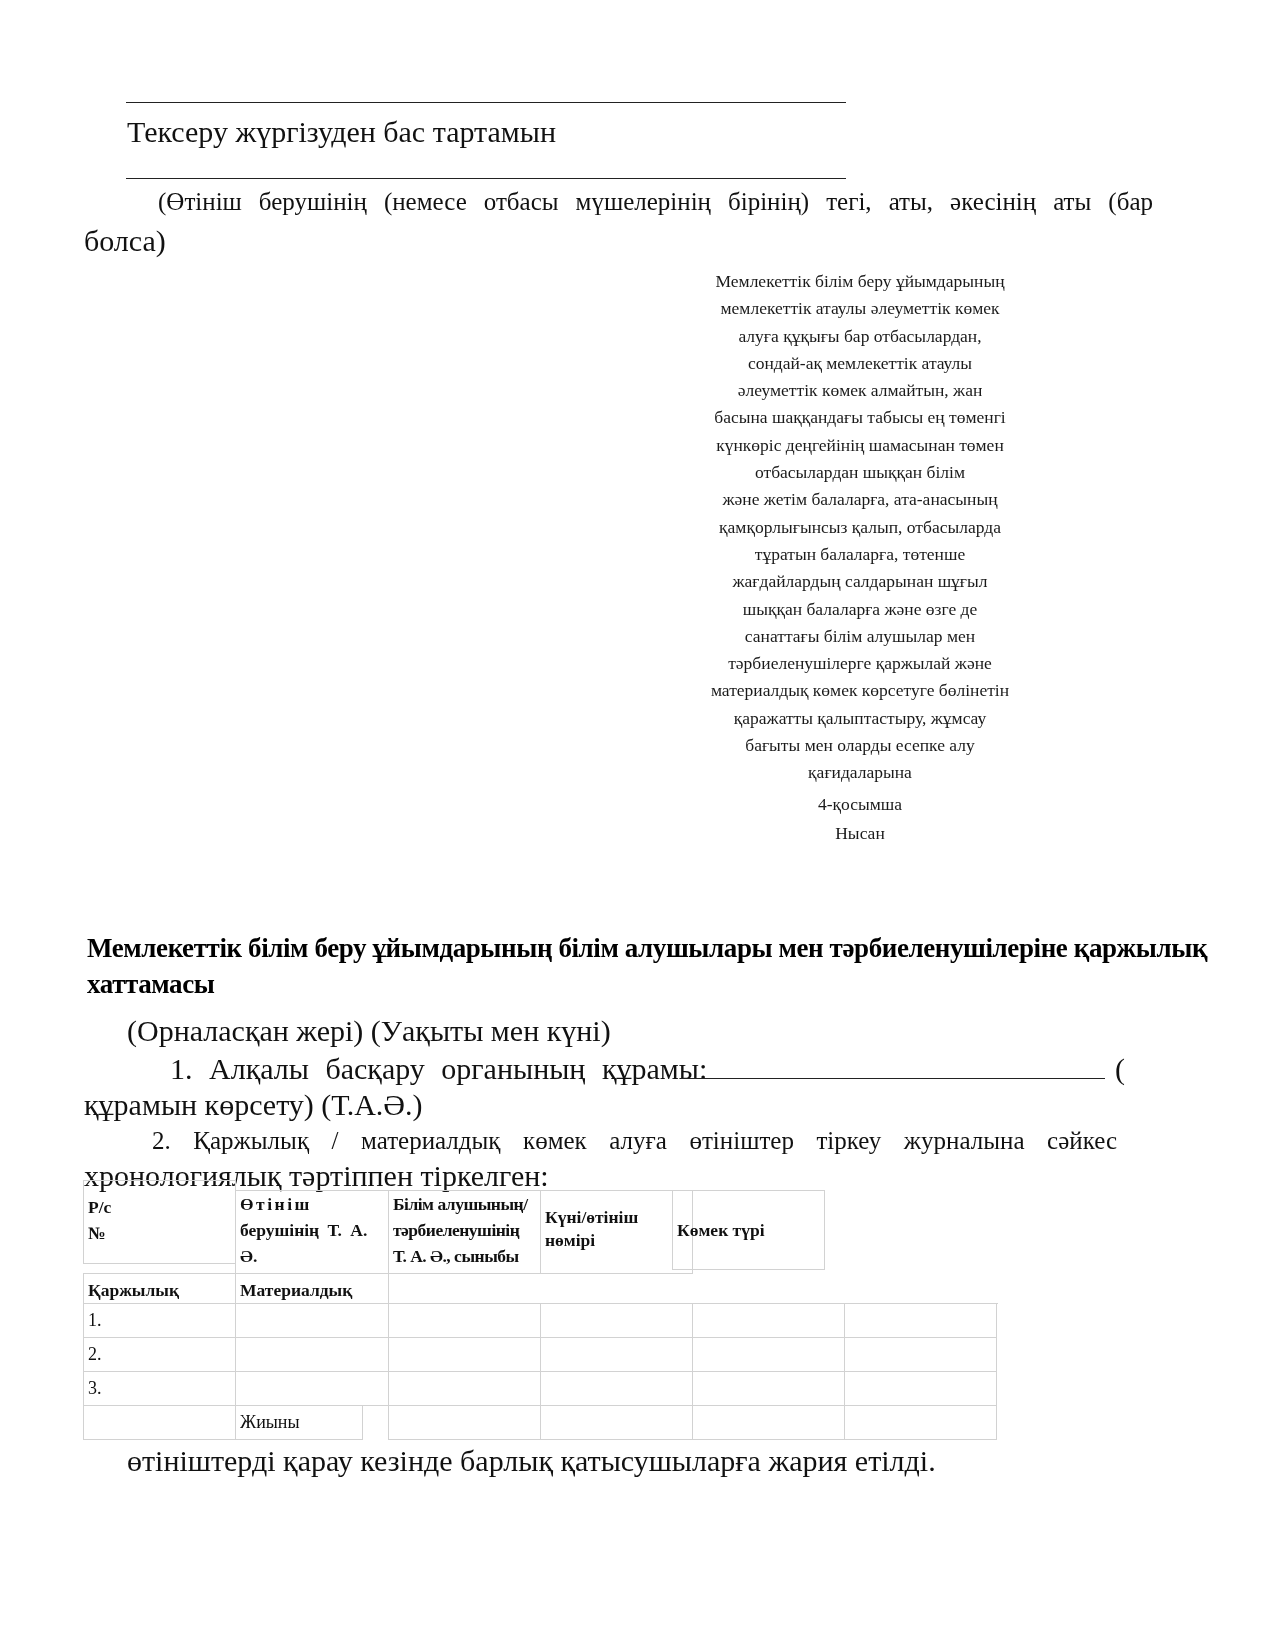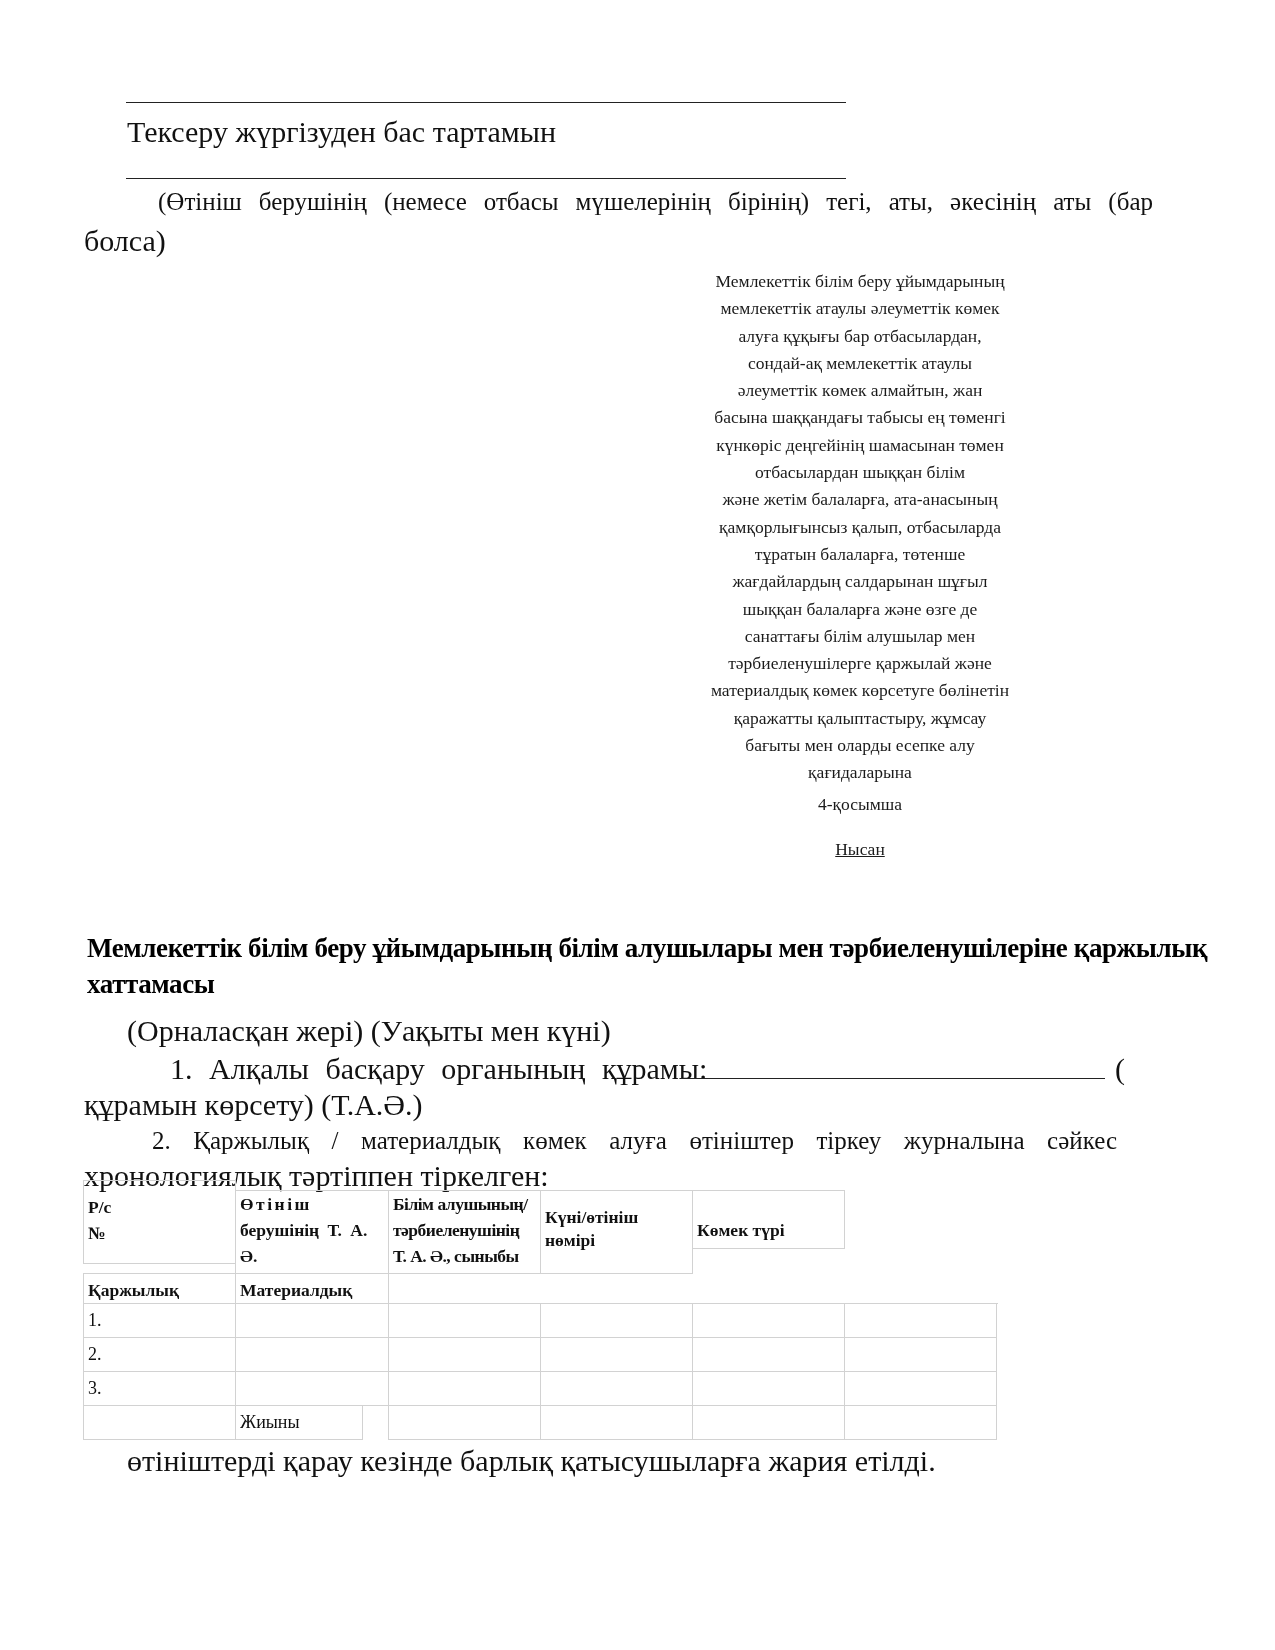--- a/index.html
+++ b/index.html
@@ -103,21 +103,21 @@
   <span class="nl">тұратын балаларға, төтенше</span>
   <span class="nl">жағдайлардың салдарынан шұғыл</span>
   <span class="nl">шыққан балаларға және өзге де</span>
   <span class="nl">санаттағы білім алушылар мен</span>
   <span class="nl">тәрбиеленушілерге қаржылай және</span>
   <span class="nl">материалдық көмек көрсетуге бөлінетін</span>
   <span class="nl">қаражатты қалыптастыру, жұмсау</span>
   <span class="nl">бағыты мен оларды есепке алу</span>
   <span class="nl">қағидаларына</span>
   <span class="appendix">4-қосымша</span>
-  <span class="appendix" style="margin-top:16px;text-decoration:underline;">Нысан</span>
+  <span class="appendix" style="margin-top:0;">Нысан</span>
 </div>
 
 <div class="doc-title">
   <span class="tl">Мемлекеттік білім беру ұйымдарының білім алушылары мен тәрбиеленушілеріне қаржылық</span>
   <span class="tl">хаттамасы</span>
 </div>
 
 <div class="abs body-text" style="left:127px; top:1011px;">(Орналасқан жері) (Уақыты мен күні)</div>
 
 <div class="abs body-text" style="left:170px; top:1049px; word-spacing:9px;">1. Алқалы басқару органының құрамы:</div>
@@ -139,21 +139,21 @@
 </div>
 <div class="tbl-cell hdr" style="left:388px; top:1190px; width:153px; height:84px; letter-spacing:-0.5px;">
   <span class="vc" style="top:0px;">Білім алушының/</span>
   <span class="vc" style="top:26px;">тәрбиеленушінің</span>
   <span class="vc" style="top:52px;">Т. А. Ә., сыныбы</span>
 </div>
 <div class="tbl-cell hdr" style="left:540px; top:1190px; width:153px; height:84px;">
   <span class="vc" style="top:13px;">Күні/өтініш</span>
   <span class="vc" style="top:36px;">нөмірі</span>
 </div>
-<div class="tbl-cell hdr" style="left:692px; top:1190px; width:153px; height:59px;">
+<div class="tbl-cell hdr" style="left:672px; top:1190px; width:153px; height:80px;">
   <span class="vc" style="top:26px;">Көмек түрі</span>
 </div>
 
 <div class="tbl-cell hdr" style="left:83px; top:1273px; width:153px; height:31px;">
   <span>Қаржылық</span>
 </div>
 <div class="tbl-cell hdr" style="left:235px; top:1273px; width:154px; height:31px;">
   <span>Материалдық</span>
 </div>
 <div class="tbl-cell" style="left:388px; top:1273px; width:610px; height:31px; border-top:none; border-right:none;"></div>

